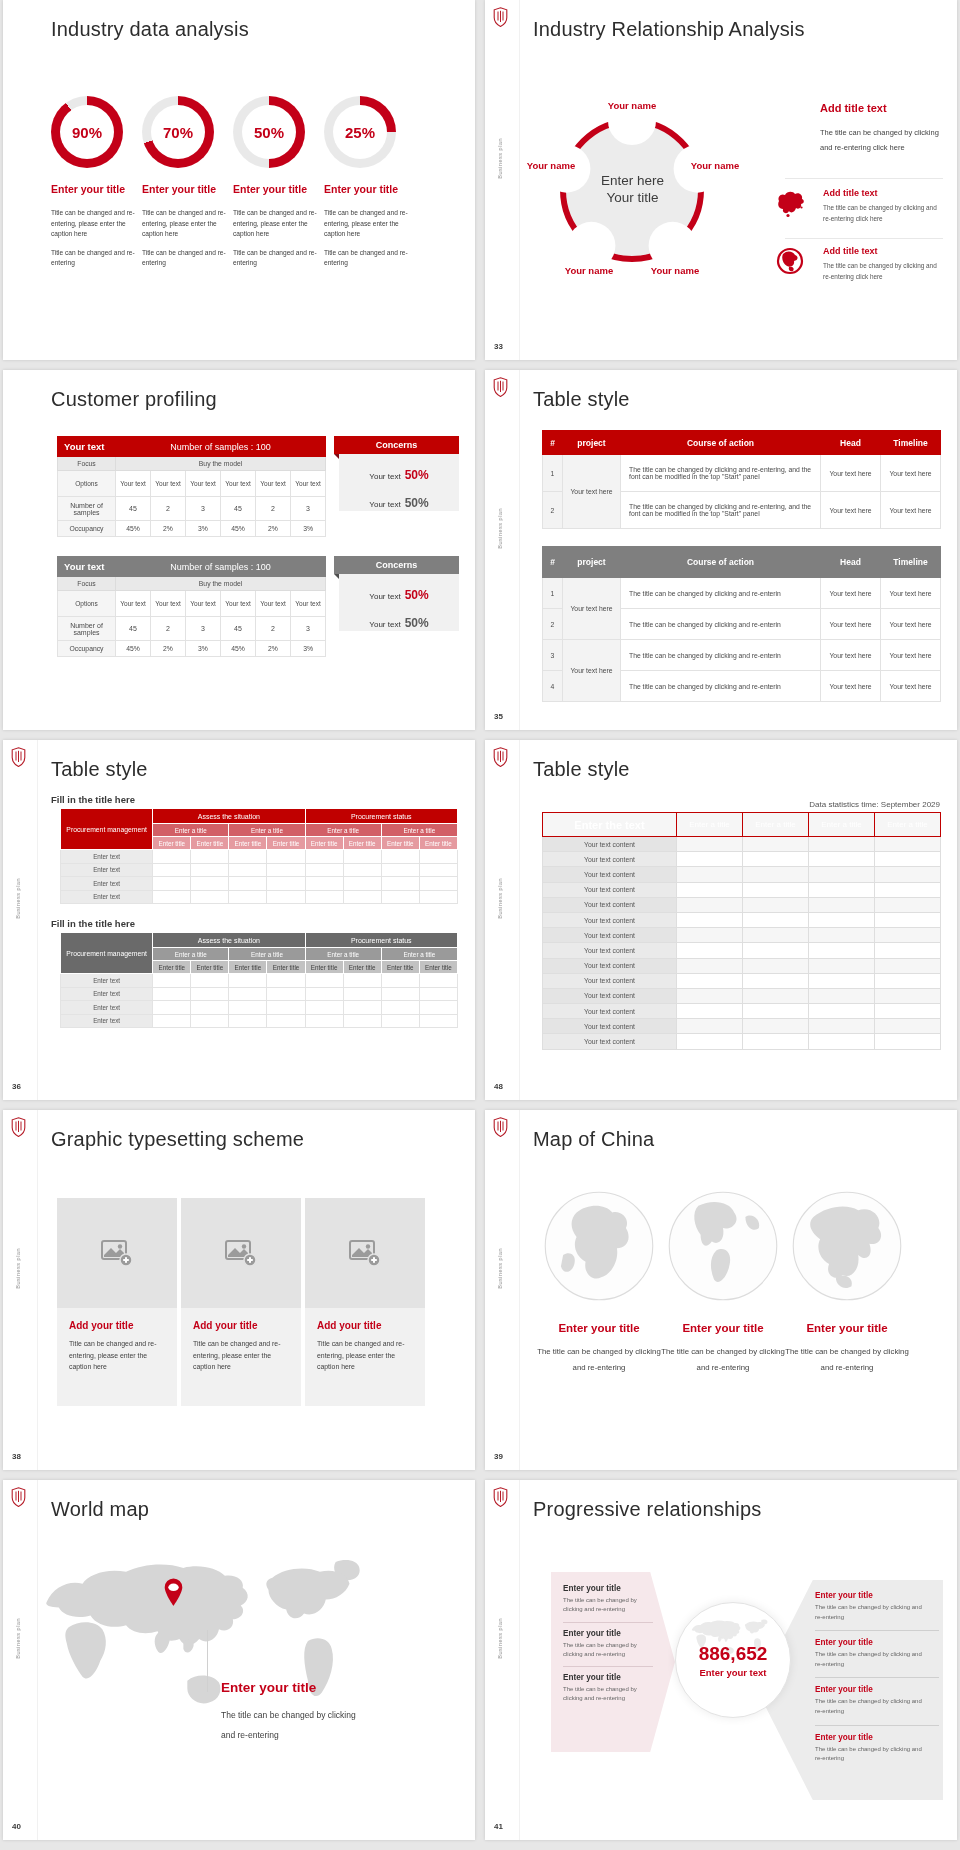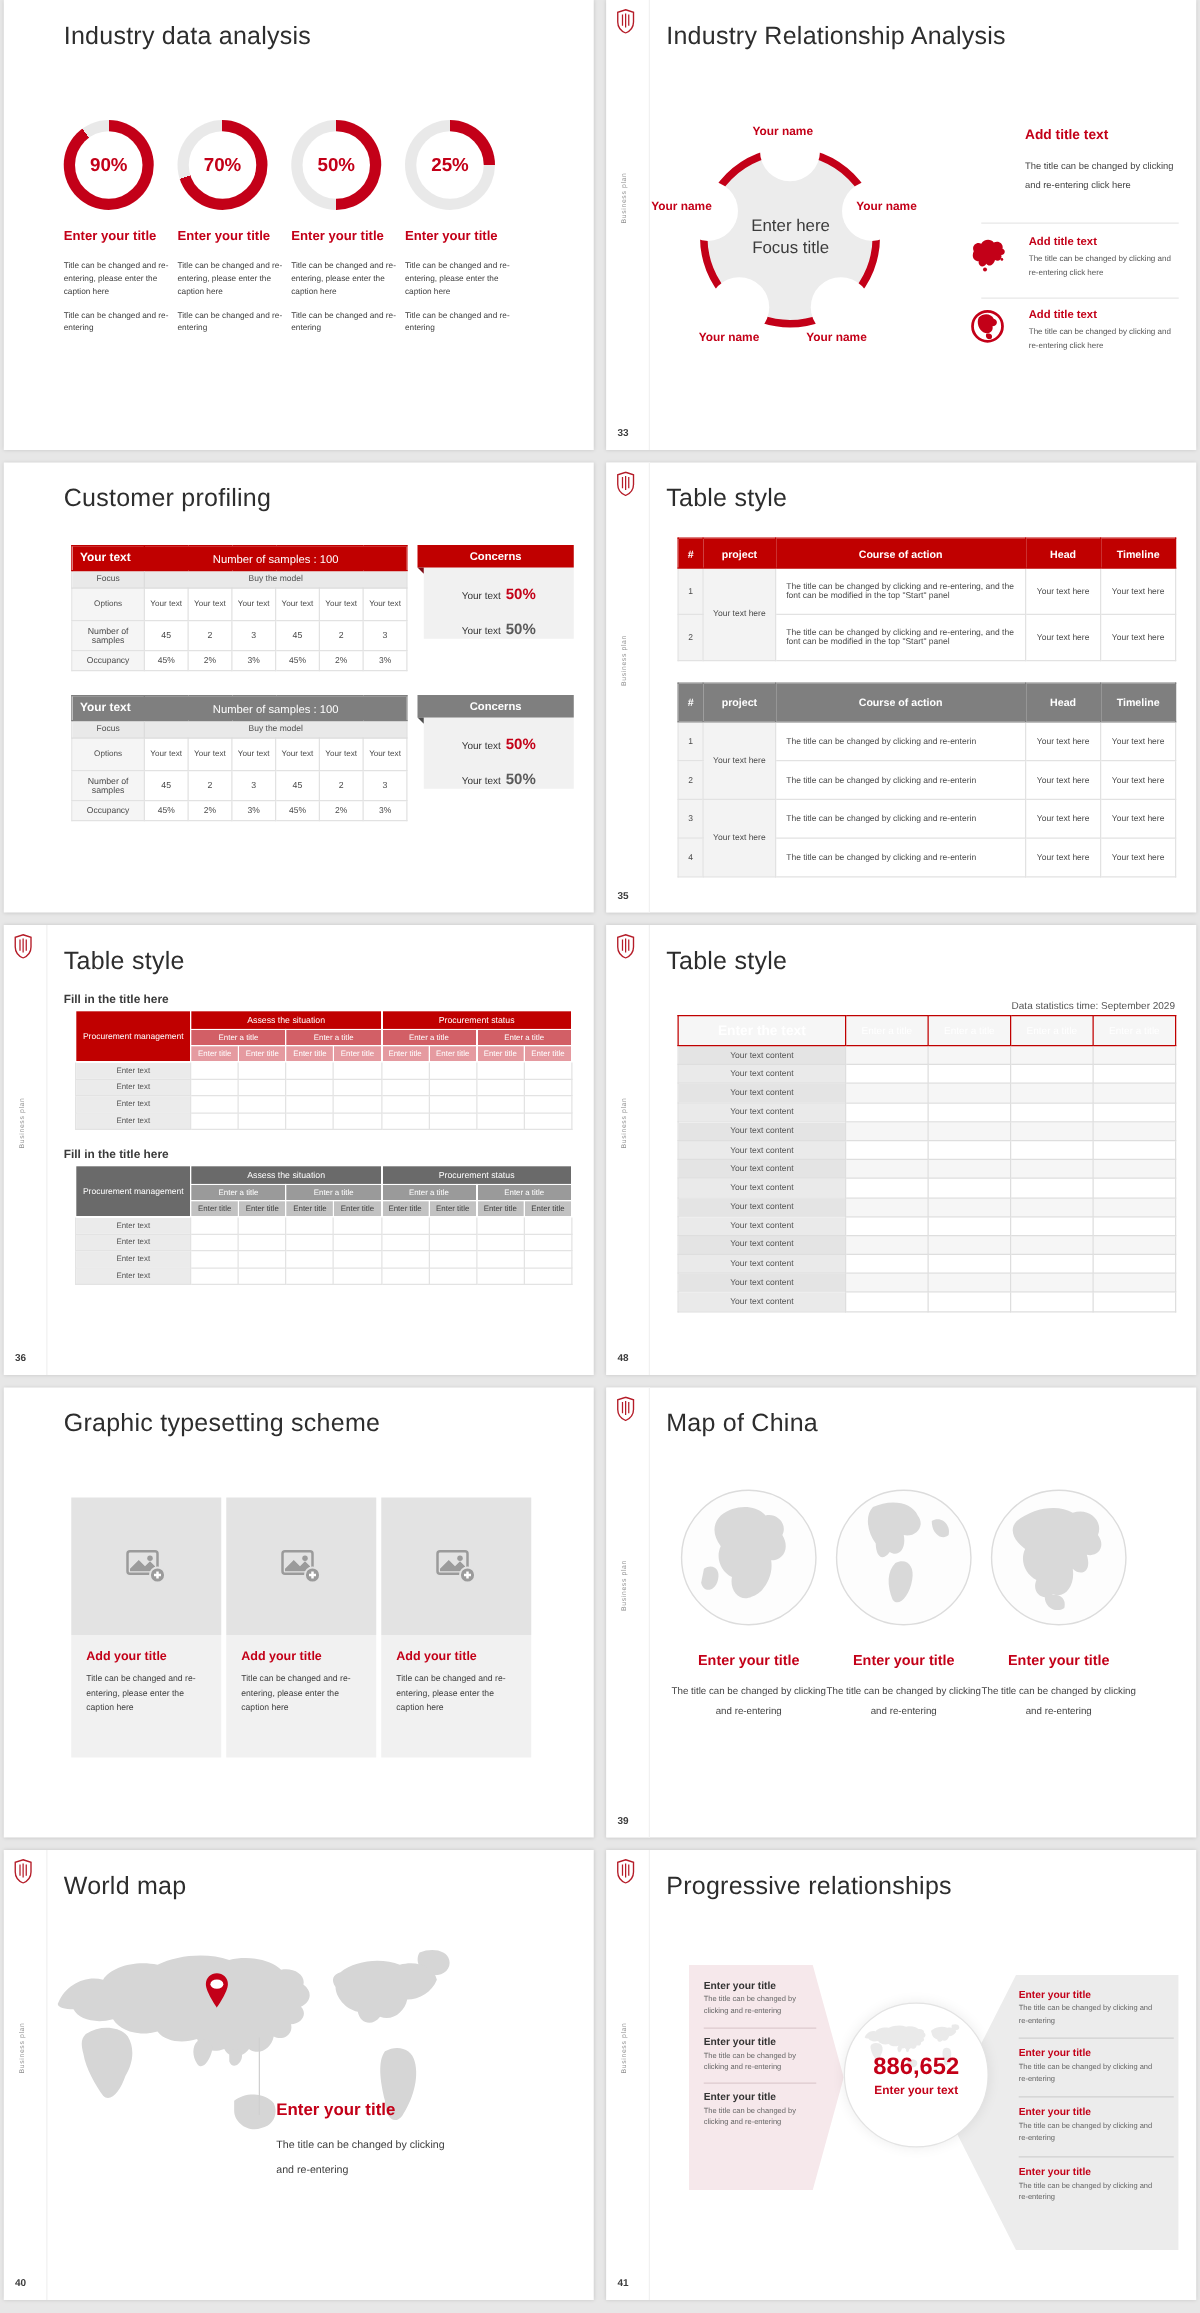--- a/index.html
+++ b/index.html
@@ -16,21 +16,21 @@
   .dcol{position:absolute;top:96px;width:88px;text-align:left;}
   .donut{width:72px;height:72px;border-radius:50%;position:relative;background:#e9e9e9;text-align:right;}
   .donut::after{content:"";position:absolute;inset:9px;background:#fff;border-radius:50%;}
   .dlabel{position:absolute;inset:0;display:flex;align-items:center;justify-content:center;font-size:15px;font-weight:bold;color:var(--accent);z-index:1;}
   .dtitle{margin-top:15px;font-size:10.5px;font-weight:bold;color:var(--accent);}
   .dcap{margin-top:13px;font-size:6.6px;line-height:1.6;color:#3d3d3d;width:84px;}
   .dcap2{margin-top:8px;}
 
   
   .flower{position:absolute;left:40px;top:83px;width:215px;height:215px;}
-  .fl-label{position:absolute;width:60px;text-align:left;font-size:9.5px;font-weight:bold;color:var(--accent);line-height:1.1;}
+  .fl-label{position:absolute;width:60px;text-align:center;font-size:9.5px;font-weight:bold;color:var(--accent);line-height:1.1;}
   .fl-center{position:absolute;left:0;top:90px;width:215px;text-align:center;font-size:13.5px;color:#3c3c3c;line-height:1.25;}
   .s33-main-t{position:absolute;left:335px;top:102px;font-size:11px;font-weight:bold;color:var(--accent);}
   .s33-main-d{position:absolute;left:335px;top:126px;width:132px;font-size:7.5px;line-height:1.95;color:#444;}
   .s33-hr{position:absolute;left:300px;width:158px;height:1px;background:#e8e8e8;}
   .s33-icon{position:absolute;width:34px;height:32px;}
   .s33-it{position:absolute;left:338px;font-size:9px;font-weight:bold;color:var(--accent);}
   .s33-id{position:absolute;left:338px;width:120px;font-size:6.4px;line-height:1.75;color:#555;}
 
   
   table.t{border-collapse:collapse;table-layout:fixed;position:absolute;}
@@ -222,21 +222,21 @@
         <circle cx="66.4" cy="162.8" r="24" fill="#fff"></circle>
         <circle cx="41.4" cy="85.7" r="24" fill="#fff"></circle>
       </svg>
       <div class="fl-label" style="left:77px;top:18px"><span>Your name</span></div>
       <div class="fl-label" style="left:-4px;top:78px"><span>Your name</span></div>
       <div class="fl-label" style="left:160px;top:78px"><span>Your name</span></div>
       <div class="fl-label" style="left:34px;top:183px"><span>Your name</span></div>
       <div class="fl-label" style="left:120px;top:183px"><span>Your name</span></div>
       <div class="fl-center">
         <div>Enter here</div>
-        <div>Focus title</div>
+        <div>Your title</div>
       </div>
     </div>
     <div class="s33-main-t">Add title text</div>
     <div class="s33-main-d">The title can be changed by clicking and re-entering click here</div>
     <div class="s33-hr" style="top:178px"></div>
     <svg class="s33-icon" style="left:288px;top:188px" viewBox="0 0 34 30">
       <path d="M6,12 C4,8 8,4 12,6 C14,2 20,2 22,5 C26,3 30,6 29,10 C32,11 31,15 28,15 C29,18 26,21 23,19 C22,23 18,25 16,22 C14,26 9,24 10,20 C6,20 4,16 6,12 Z" fill="#c30018"></path>
       <circle cx="15" cy="26.5" r="1.6" fill="#c30018"></circle>
           <circle cx="28.5" cy="18.5" r="1.1" fill="#c30018"></circle>
     </svg>
@@ -744,20 +744,27 @@
               <td></td>
               <td></td>
               <td></td>
               <td></td>
             </tr>
       </tbody>
     </table>
   </div>
 
   <div class="slide">
+    <div class="rail">
+      <svg class="logo" viewBox="0 0 15 20">
+            <use href="#shield"></use>
+          </svg>
+      <div class="brand">Business plan</div>
+      <div class="pg">38</div>
+    </div>
     <div class="stitle">Graphic typesetting scheme</div>
     <div class="card" style="left:54px">
       <div class="cimg">
             <svg width="34" height="30" viewBox="0 0 34 30">
               <use href="#picicon"></use>
             </svg>
           </div>
       <div class="ctxt">
         <div class="ctitle">Add your title</div>
         <div class="cdesc">Title can be changed and re-entering, please enter the caption here</div>

